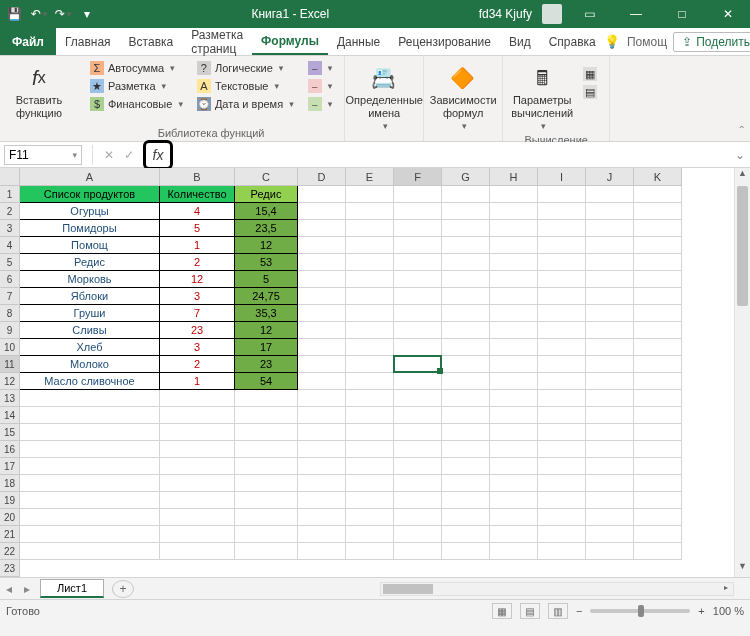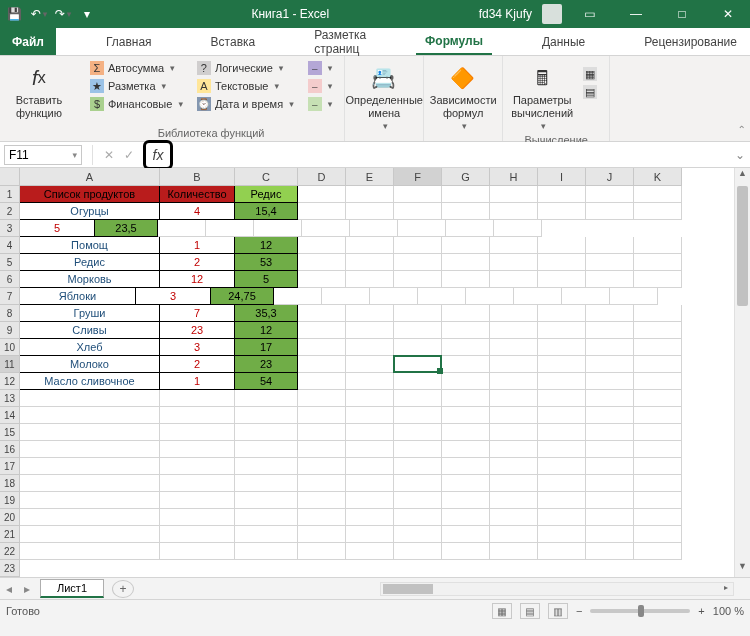--- a/index.html
+++ b/index.html
@@ -11,21 +11,21 @@
 .qat .qat-item { width: 18px; height: 18px; display:flex; align-items:center; justify-content:center; font-size:12px; color:#fff; cursor:pointer; }
 .title-center { flex:1; text-align:center; font-size: 12px; }
 .title-right { display:flex; align-items:center; gap:10px; padding-right:4px; }
 .avatar { width: 20px; height: 20px; background:#d8e0dc; border-radius:2px; }
 .win-btn { width:36px; height:28px; display:flex; align-items:center; justify-content:center; color:#fff; cursor:pointer; font-size:12px;}
 .user-name { font-size: 12px; }
 
 
 .ribbon-tabs { background:#fff; height:28px; display:flex; align-items:stretch; border-bottom:1px solid #d4d4d4; }
 .tab-file { background:#217346; color:#fff; padding:0 12px; display:flex; align-items:center; font-weight:bold; cursor:pointer; }
-.tab { padding:0 9px; display:flex; align-items:center; color:#444; cursor:pointer; font-size:12px;margin-left:41px; }
+.tab { padding:0 9px; display:flex; align-items:center; color:#444; cursor:pointer; font-size:12px; }
 .tab.active { border-bottom:2px solid #217346; color:#217346; font-weight:600; }
 .tabs-right { margin-left:auto; display:flex; align-items:center; gap:6px; padding-right:6px;}
 .share-btn { border:1px solid #bcbcbc; padding:2px 8px; border-radius:2px; color:#217346; cursor:pointer; display:flex; align-items:center; gap:4px; font-size:12px;}
 .help-icon { color:#666; font-size:13px; cursor:pointer; }
 
 
 .ribbon { background:#f3f2f1; height: 86px; display:flex; border-bottom:1px solid #d4d4d4; }
 .group { border-right:1px solid #e1e1e1; padding: 4px 8px 2px; display:flex; flex-direction:column; }
 .group-body { flex:1; display:flex; gap:6px; }
 .group-label { text-align:center; font-size:11px; color:#666; padding-top:2px; }
@@ -57,21 +57,21 @@
 .col-headers{ position:absolute; left:20px; top:0; height:18px; display:flex;}
 .ch{ background:#e6e6e6; border-right:1px solid #c8c8c8; border-bottom:1px solid #c8c8c8; text-align:center; color:#444; font-size:11px; display:flex; align-items:center; justify-content:center; cursor:pointer;}
 .ch.sel{background:#d2d2d2;}
 .row-headers{ position:absolute; left:0; top:18px; width:20px;}
 .rh{ height:17px; background:#e6e6e6; border-right:1px solid #c8c8c8; border-bottom:1px solid #c8c8c8; text-align:center; font-size:10px; color:#444; display:flex; align-items:center; justify-content:center; cursor:pointer;}
 .rh.sel{background:#d2d2d2;}
 .cells{ position:absolute; left:20px; top:18px; }
 .row{ display:flex; height:17px;}
 .cell{ border-right:1px solid #d4d4d4; border-bottom:1px solid #d4d4d4; height:17px; font-size:11px; display:flex; align-items:center; overflow:hidden; padding:0 3px;}
 .tbl-border .cell.b { border-right:1px solid #000 !important; border-bottom:1px solid #000 !important; }
-.cell.hdr{ background:#b91c1c; color:#000; justify-content:center; font-weight:normal;}
+.cell.hdr{ background:#22c55e; color:#000; justify-content:center; font-weight:normal;}
 .cell.colA{ justify-content:center; color:#1f4e79;}
 .cell.colB{ justify-content:center; color:#c00000; background:#fff;}
 .cell.colC{ justify-content:center; background:#70ad47; color:#000;}
 .cell.colC.hdr{background:#92d050;}
 .active-cell{ position:absolute; border:2px solid #217346; pointer-events:none;}
 .active-handle{position:absolute; width:6px; height:6px; background:#217346; right:-3px; bottom:-3px;}
 .scroll-v{position:absolute; right:0; top:0; bottom:0; width:16px; background:#f1f1f1; border-left:1px solid #e0e0e0;}
 .scroll-v .thumb{position:absolute; top:18px; left:2px; right:2px; height:120px; background:#c1c1c1; border-radius:2px;}
 .scroll-v .arr{position:absolute; left:0; right:0; height:16px; text-align:center; color:#666; font-size:9px;}
 
@@ -300,20 +300,21 @@
         <div class="cell" style="width: 48px;"></div>
         <div class="cell" style="width: 48px;"></div>
         <div class="cell" style="width: 48px;"></div>
         <div class="cell" style="width: 48px;"></div>
         <div class="cell" style="width: 48px;"></div>
         <div class="cell" style="width: 48px;"></div>
         <div class="cell" style="width: 48px;"></div>
         <div class="cell" style="width: 48px;"></div>
       </div>
       <div class="row">
+        <div class="cell b colA" style="width: 140px;">Помидоры</div>
         <div class="cell b colB" style="width: 75px;">5</div>
         <div class="cell b colC" style="width: 63px;">23,5</div>
         <div class="cell" style="width: 48px;"></div>
         <div class="cell" style="width: 48px;"></div>
         <div class="cell" style="width: 48px;"></div>
         <div class="cell" style="width: 48px;"></div>
         <div class="cell" style="width: 48px;"></div>
         <div class="cell" style="width: 48px;"></div>
         <div class="cell" style="width: 48px;"></div>
         <div class="cell" style="width: 48px;"></div>
@@ -351,21 +352,21 @@
         <div class="cell" style="width: 48px;"></div>
         <div class="cell" style="width: 48px;"></div>
         <div class="cell" style="width: 48px;"></div>
         <div class="cell" style="width: 48px;"></div>
         <div class="cell" style="width: 48px;"></div>
         <div class="cell" style="width: 48px;"></div>
         <div class="cell" style="width: 48px;"></div>
         <div class="cell" style="width: 48px;"></div>
       </div>
       <div class="row">
-        <div class="cell b colA" style="width: 116px;">Яблоки</div>
+        <div class="cell b colA" style="width: 140px;">Яблоки</div>
         <div class="cell b colB" style="width: 75px;">3</div>
         <div class="cell b colC" style="width: 63px;">24,75</div>
         <div class="cell" style="width: 48px;"></div>
         <div class="cell" style="width: 48px;"></div>
         <div class="cell" style="width: 48px;"></div>
         <div class="cell" style="width: 48px;"></div>
         <div class="cell" style="width: 48px;"></div>
         <div class="cell" style="width: 48px;"></div>
         <div class="cell" style="width: 48px;"></div>
         <div class="cell" style="width: 48px;"></div>

